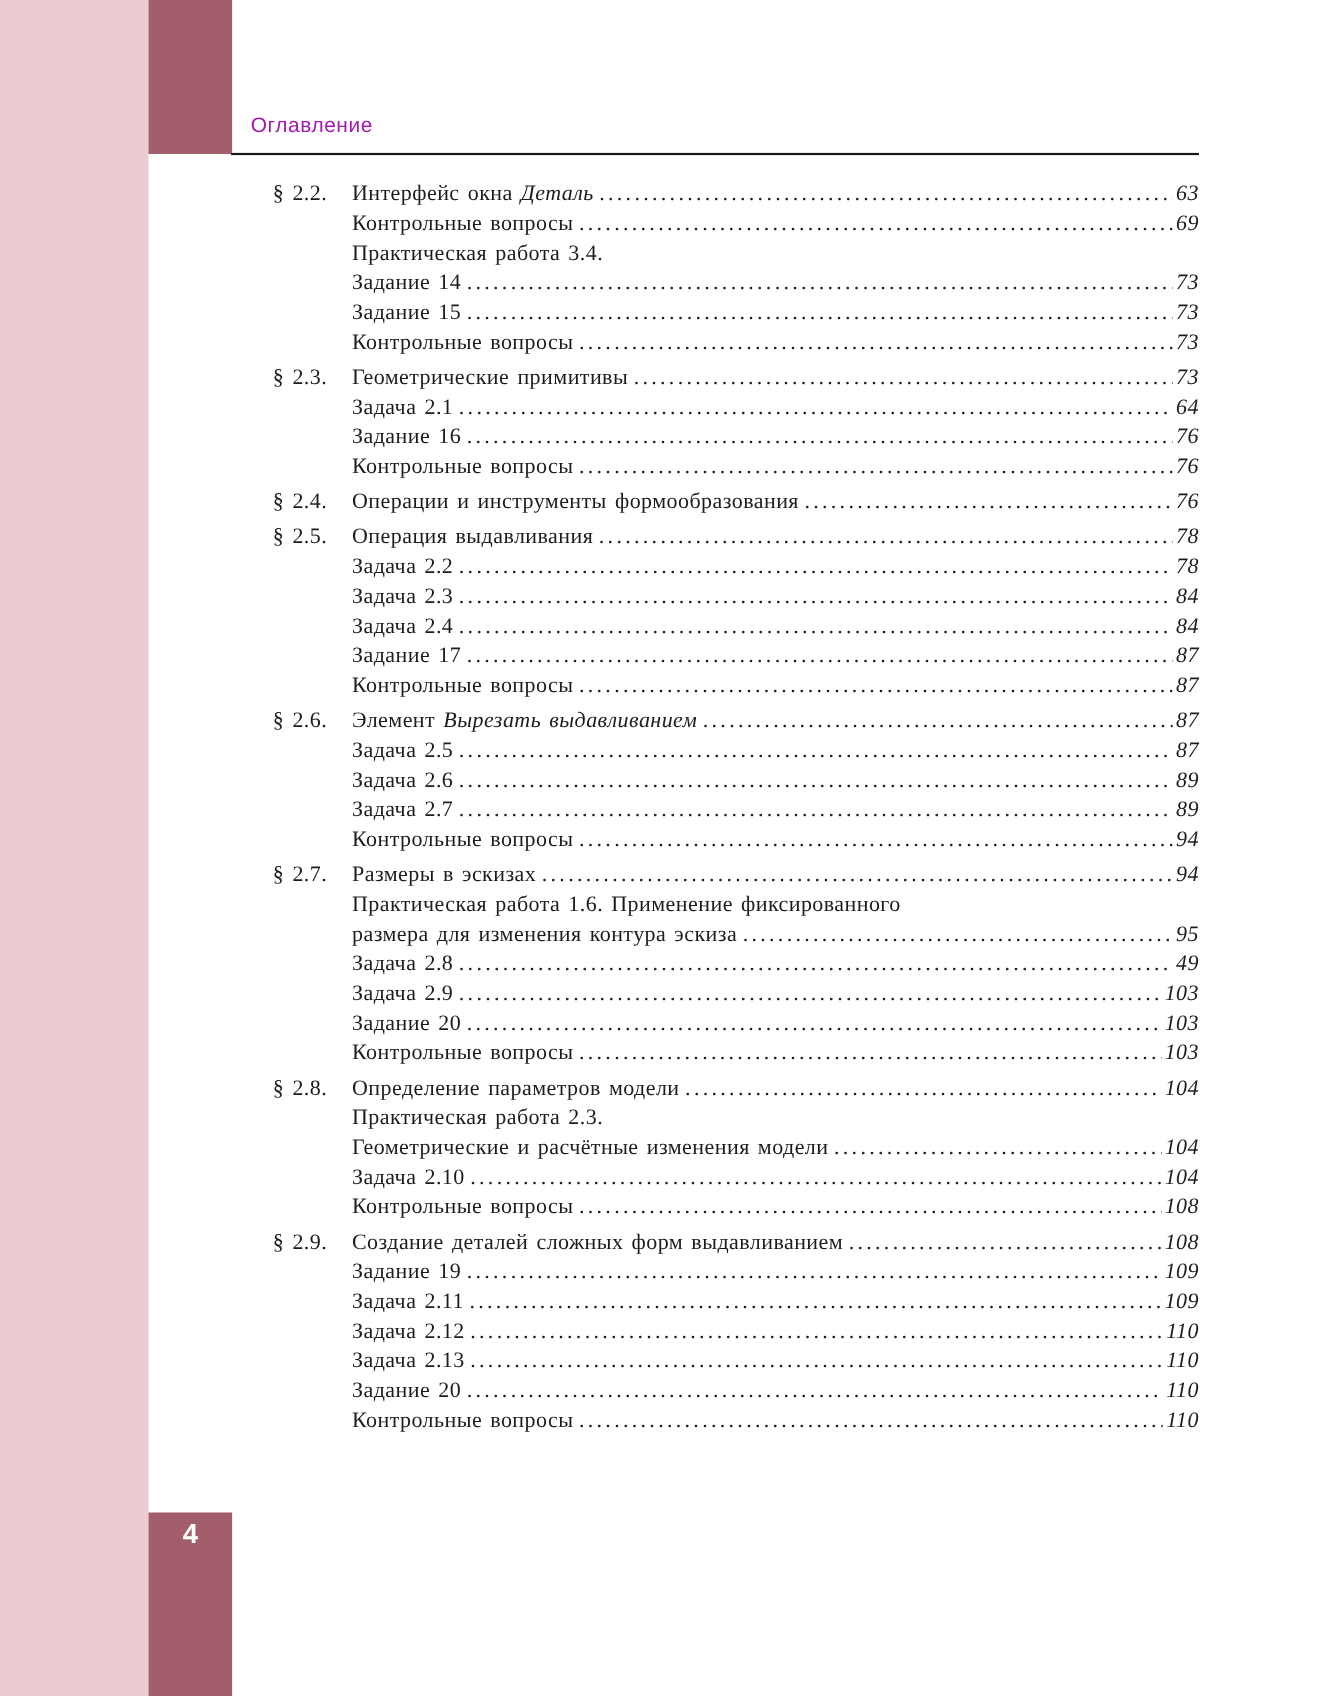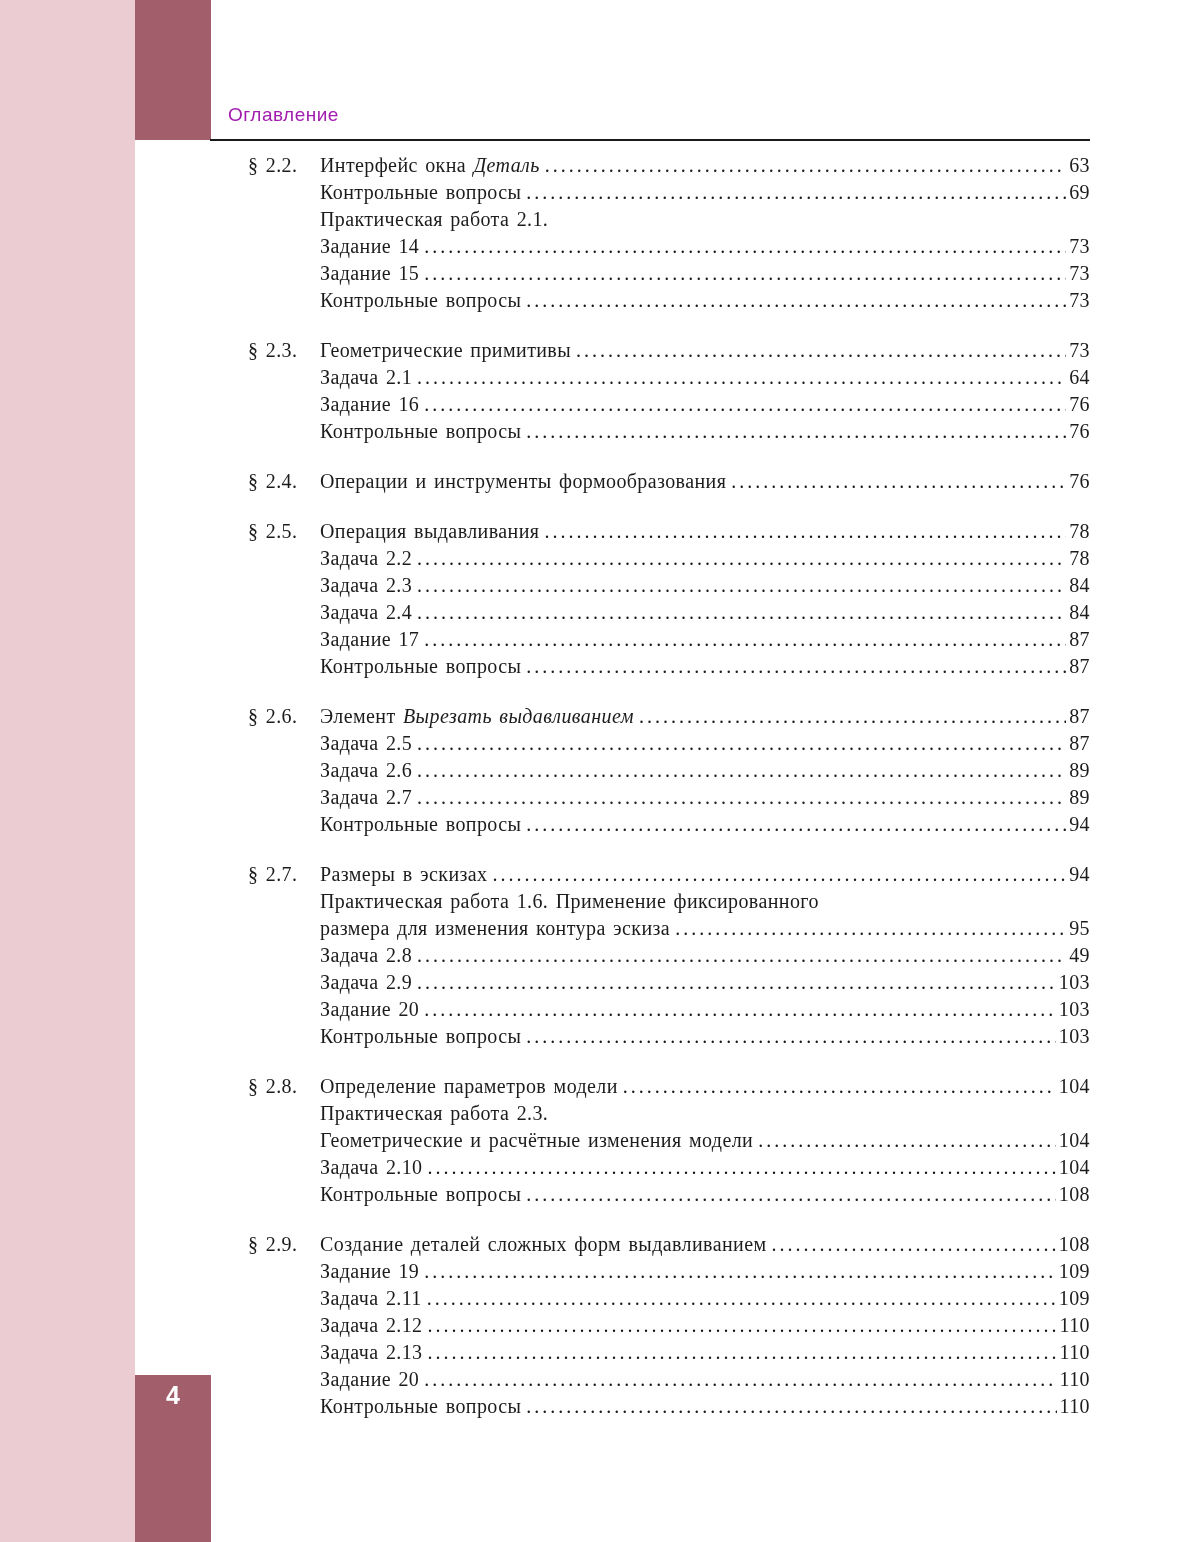--- a/index.html
+++ b/index.html
@@ -31,39 +31,39 @@
   .header-title {
     position: absolute; left: 228px; top: 104px;
     font-family: "Liberation Sans", "DejaVu Sans", sans-serif;
     font-size: 19px; letter-spacing: 0.5px; color: #a21caf;
   }
   .header-rule {
     position: absolute; left: 210px; top: 139px; width: 880px; height: 2px;
     background: #1a1a1a;
   }
   .toc {
-    position: absolute; left: 210px; top: 152px; width: 880px;
+    position: absolute; left: 210px; top: 163px; width: 880px;
   }
   .toc-line {
     position: relative;
     display: flex; align-items: baseline;
     height: 27px; line-height: 27px;
     font-size: 20px; letter-spacing: 0.4px; word-spacing: 2px;
     padding-left: 110px;
     white-space: nowrap;
   }
-  .toc-line.gap { margin-top: 23px; }
+  .toc-line.gap { margin-top: 5px; }
   .sec-label { position: absolute; left: 38px; }
   .it { font-style: italic; }
   .dots { flex: 1 1 auto; overflow: hidden; margin: 0 3px 0 5px; }
   .dots::before {
     content: "................................................................................................................................................................";
     letter-spacing: 3px;
   }
-  .pg { flex: 0 0 auto; }
+  .pg { flex: 0 0 auto; font-style: italic; }
 </style>
 </head>
 <body>
 
 <div class="pink-strip"></div>
 <div class="corner-block-top"></div>
 <div class="corner-block-bottom">
   <span class="folio">4</span>
 </div>
 
@@ -76,21 +76,21 @@
       <span class="entry-text"><span>Интерфейс окна </span><span class="it">Деталь</span></span>
       <span class="dots"></span>
       <span class="pg">63</span>
     </div>
     <div class="toc-line">
       <span class="entry-text"><span>Контрольные вопросы</span></span>
       <span class="dots"></span>
       <span class="pg">69</span>
     </div>
     <div class="toc-line">
-      <span class="entry-text"><span>Практическая работа 2.1.</span></span>
+      <span class="entry-text"><span>Практическая работа 3.4.</span></span>
     </div>
     <div class="toc-line">
       <span class="entry-text"><span>Задание 14</span></span>
       <span class="dots"></span>
       <span class="pg">73</span>
     </div>
     <div class="toc-line">
       <span class="entry-text"><span>Задание 15</span></span>
       <span class="dots"></span>
       <span class="pg">73</span>

